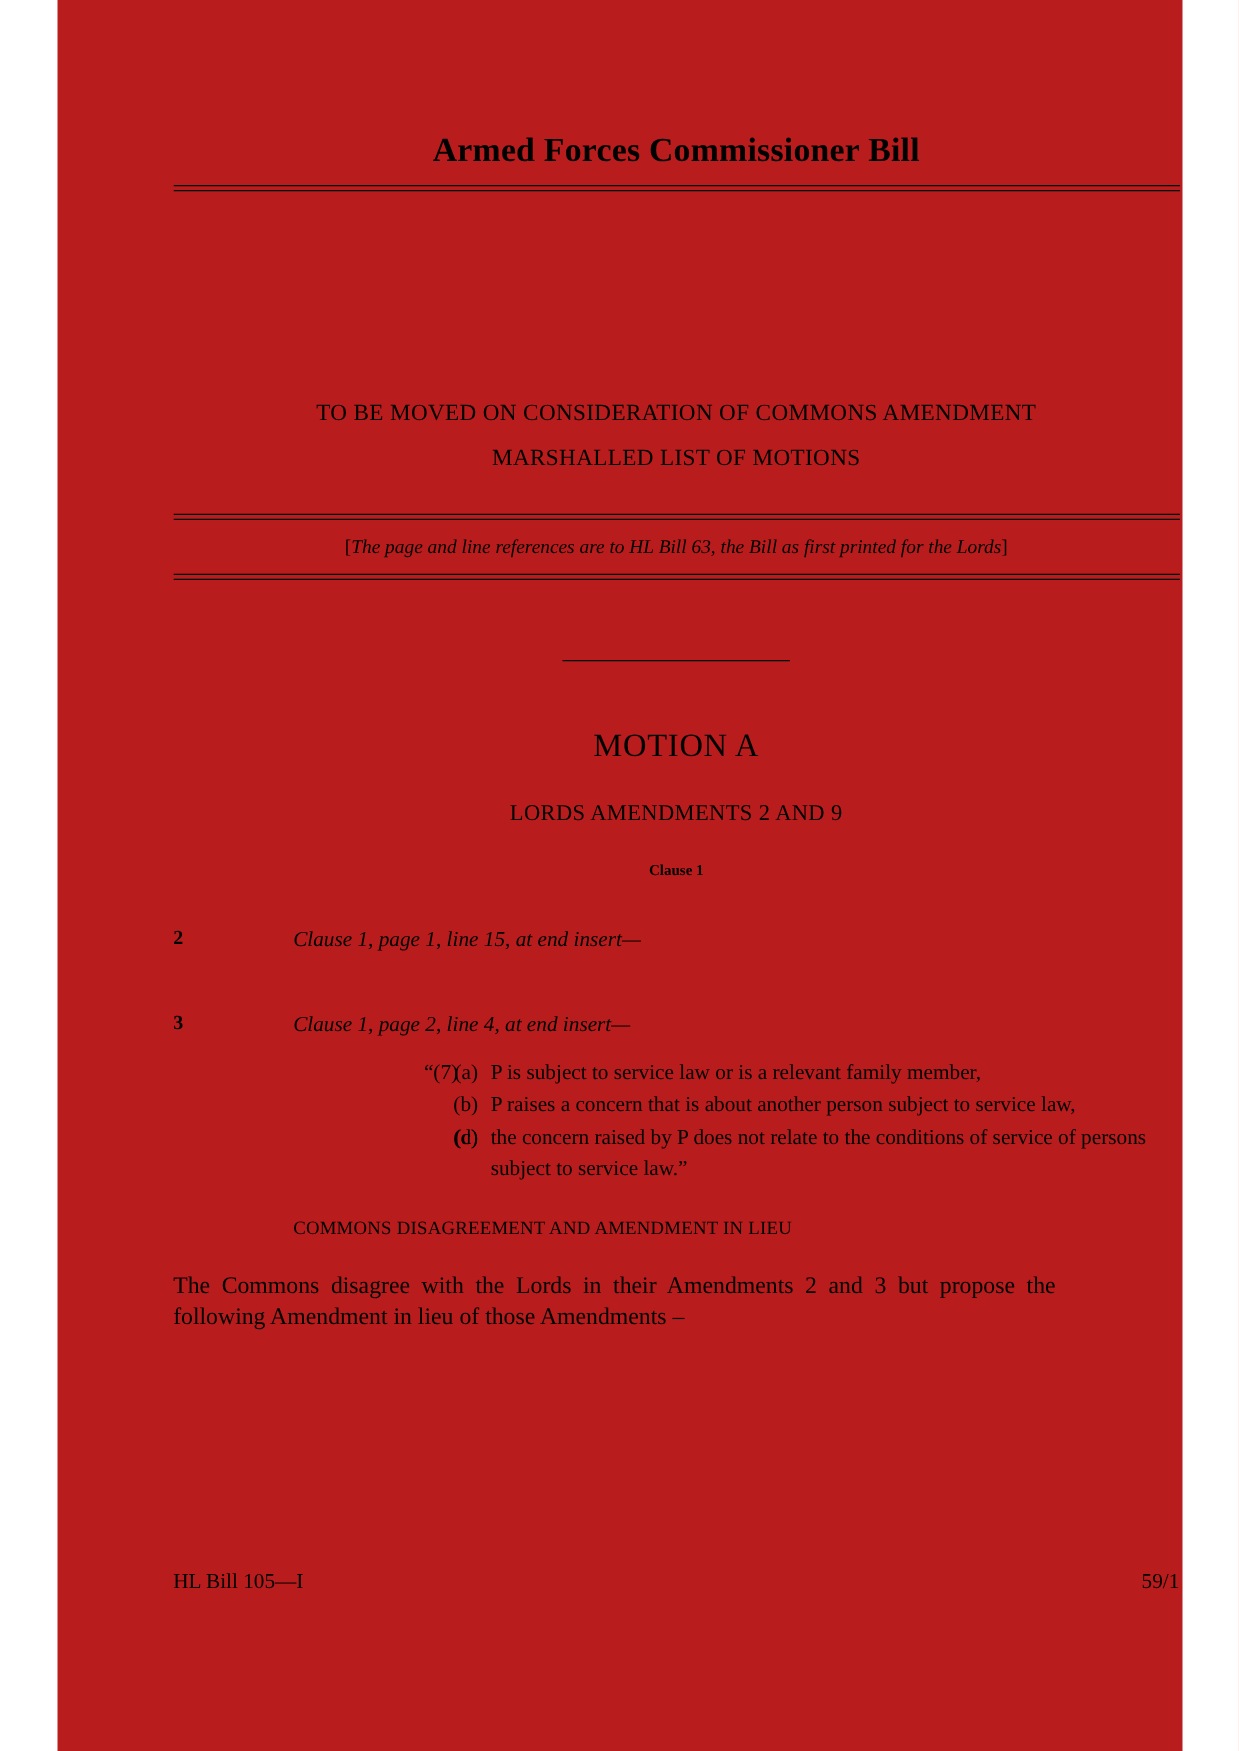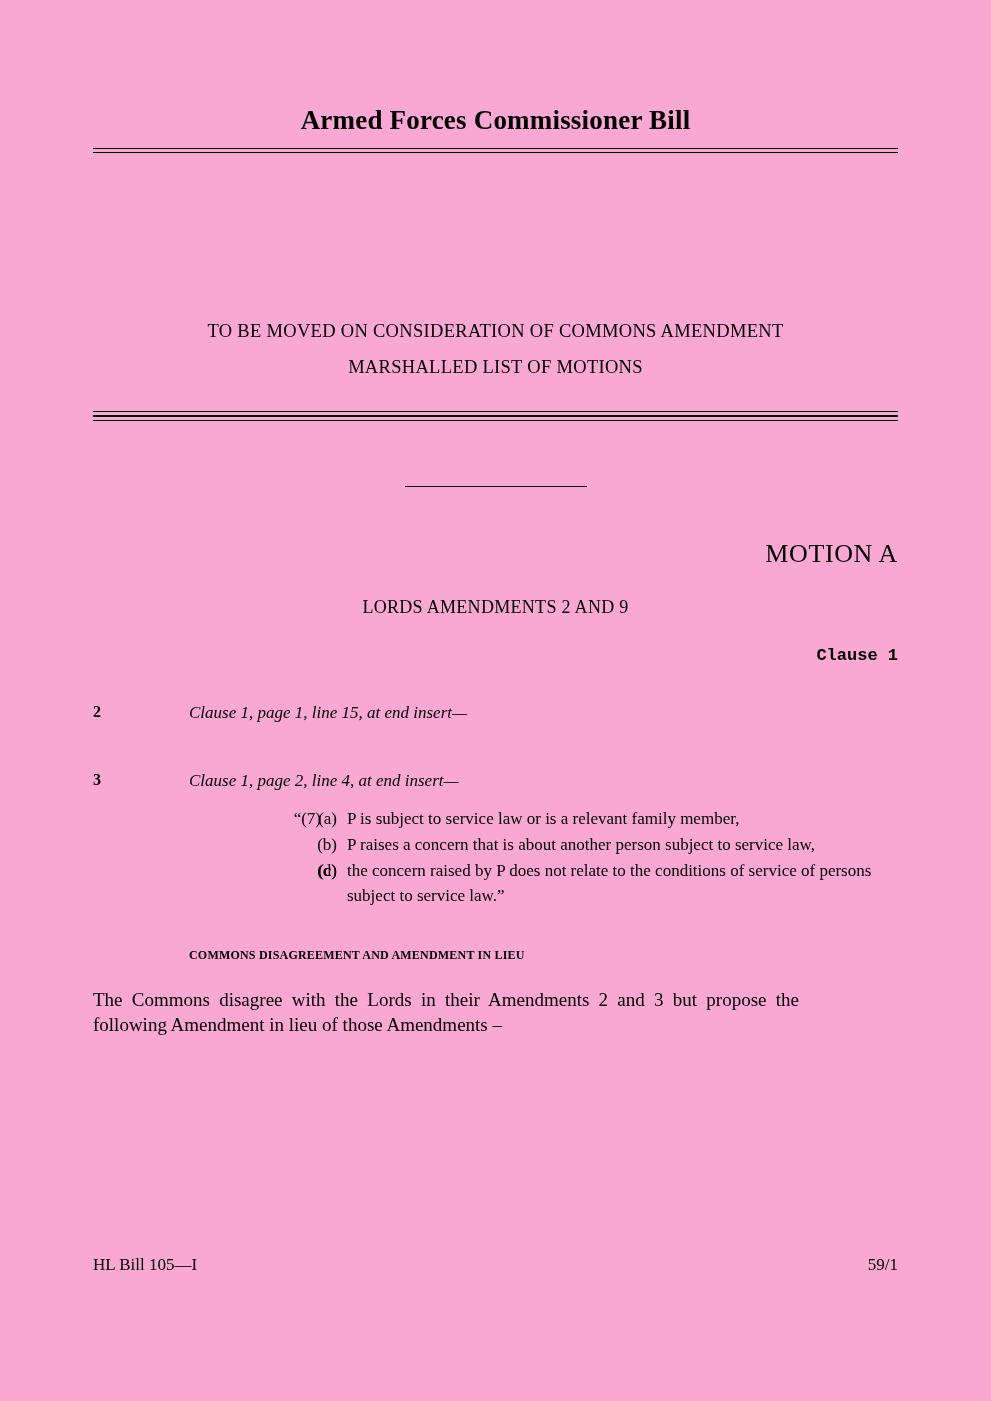--- a/index.html
+++ b/index.html
@@ -6,24 +6,24 @@
     margin: 0;
     padding: 0;
     background: #ffffff;
   }
   body {
     font-family: "Liberation Serif", serif;
     color: #000000;
   }
   .page {
     position: relative;
-    width: 991px;
+    width: 900px;
     height: 1401px;
     margin: 0 auto;
-    background: #f9a8d4;
+    background: #b91c1c;
     box-sizing: border-box;
     overflow: hidden;
   }
   .content {
     position: absolute;
     left: 93px;
     top: 0;
     width: 805px;
     height: 1401px;
   }
@@ -80,36 +80,35 @@
   }
   .short-rule {
     display: inline-block;
     width: 182px;
     border-top: 1px solid #000;
     height: 0;
   }
 
   .motion-title {
     margin-top: 48px;
-    text-align: right;
+    text-align: center;
     font-size: 26px;
     letter-spacing: 0.6px;
   }
   .lords-amendments {
     margin-top: 28px;
     text-align: center;
     font-size: 18px;
     letter-spacing: 0.3px;
   }
   .clause-heading {
     margin-top: 28px;
-    text-align: right;
-    font-size: 17px;
+    text-align: center;
+    font-size: 12px;
     font-weight: bold;
-    font-family: Liberation Mono, monospace;
   }
 
   
   .amendment {
     position: relative;
     margin-top: 38px;
     font-size: 17px;
   }
   .amendment .num {
     position: absolute;
@@ -148,25 +147,24 @@
     margin-top: 4px;
   }
   .inner-list .sub-item {
     padding-left: 54px;
   }
   .inner-list .marker {
     width: 44px;
   }
 
   .commons-heading {
-    margin-top: 40px;
+    margin-top: 28px;
     margin-left: 96px;
-    font-size: 12px;
+    font-size: 15px;
     letter-spacing: 0.2px;
-    font-weight: bold;
   }
   .commons-note {
     margin-top: 24px;
     width: 706px;
     font-size: 19px;
     line-height: 1.35;
     text-align: justify;
   }
 
   
@@ -196,20 +194,21 @@
 
     <h1 class="doc-title">Armed Forces Commissioner Bill</h1>
     <div class="rule-double"></div>
 
     <div class="marshalled-block">
       <div class="marshalled-line">TO BE MOVED ON CONSIDERATION OF COMMONS AMENDMENT</div>
       <div class="marshalled-line">MARSHALLED LIST OF MOTIONS</div>
     </div>
 
     <div class="rule-double-2"></div>
+    <div class="refs-note"><span>[</span><i>The page and line references are to HL Bill 63, the Bill as first printed for the Lords</i><span>]</span></div>
     <div class="rule-double-3"></div>
 
     <div class="short-rule-wrap">
       <span class="short-rule"></span>
     </div>
 
     <div class="motion-title">MOTION A</div>
     <div class="lords-amendments">LORDS AMENDMENTS 2 AND 9</div>
     <div class="clause-heading">Clause 1</div>
 

